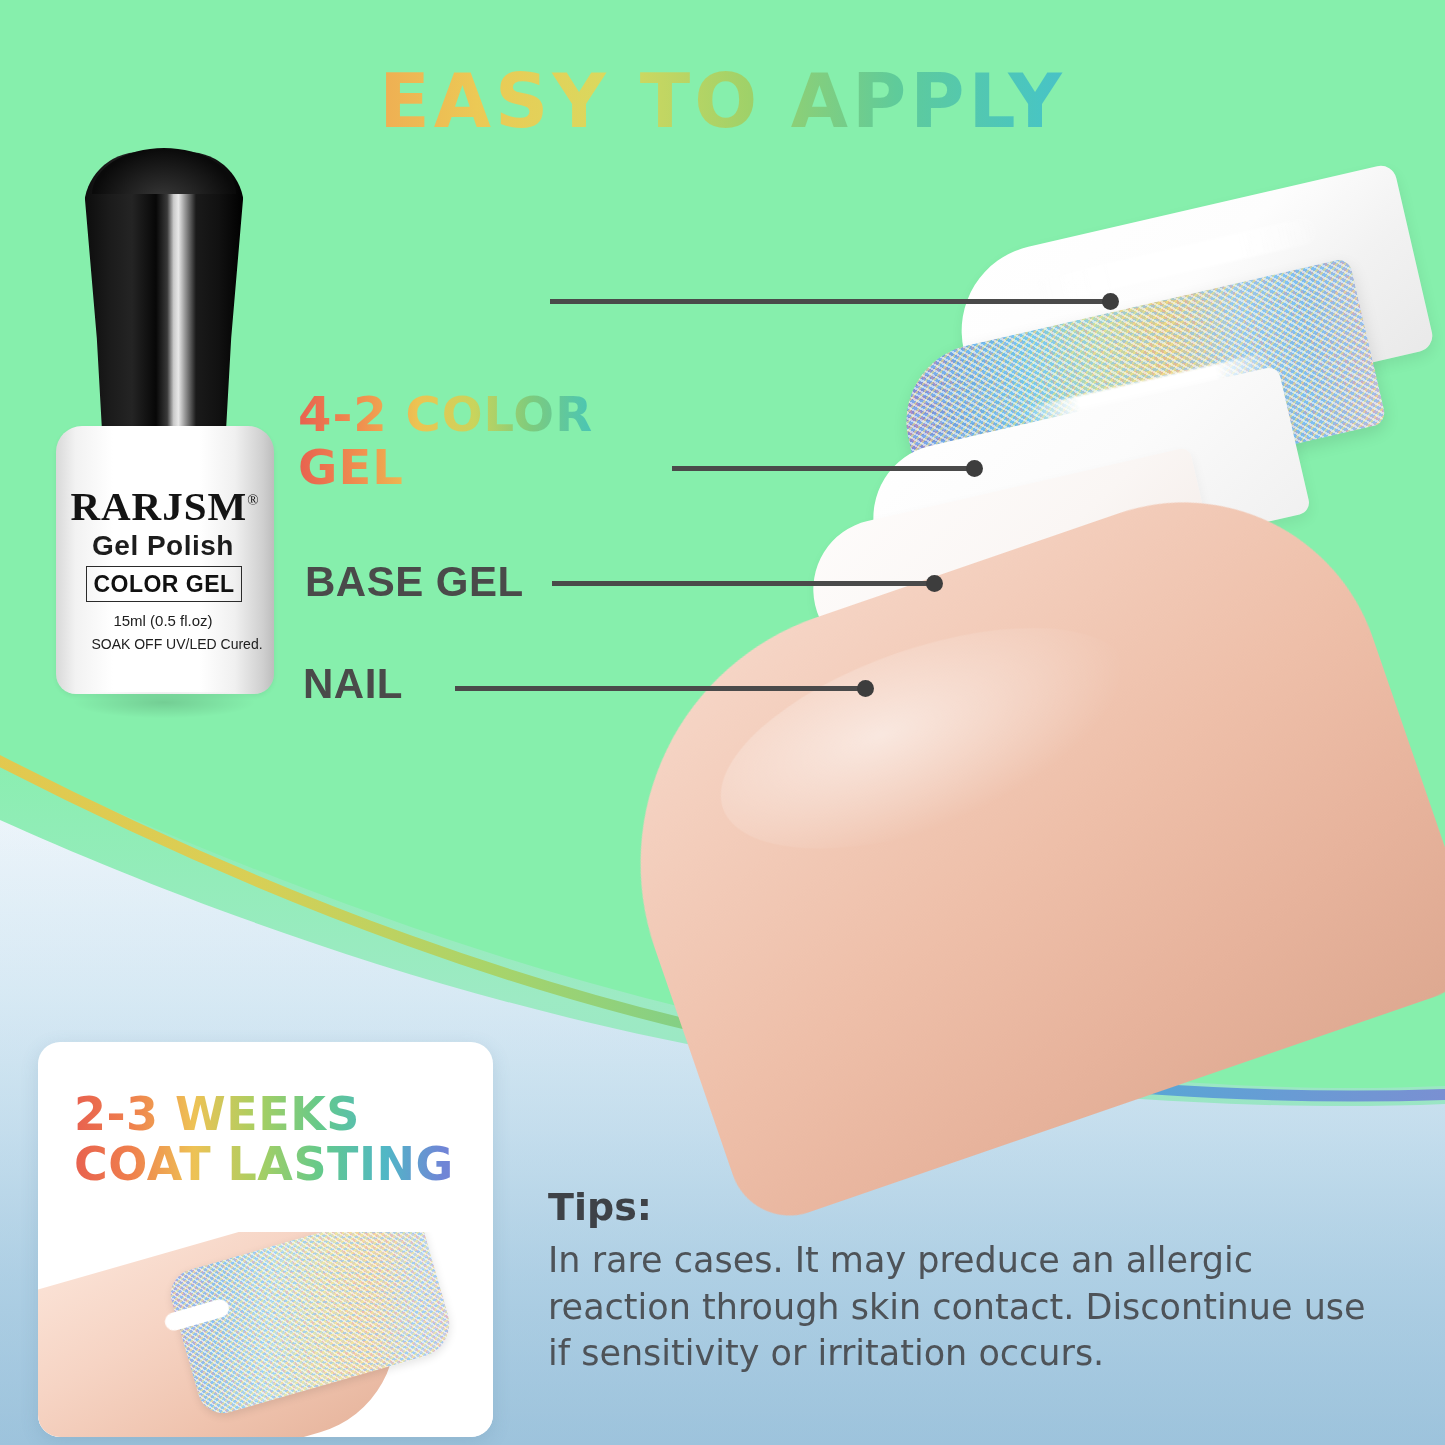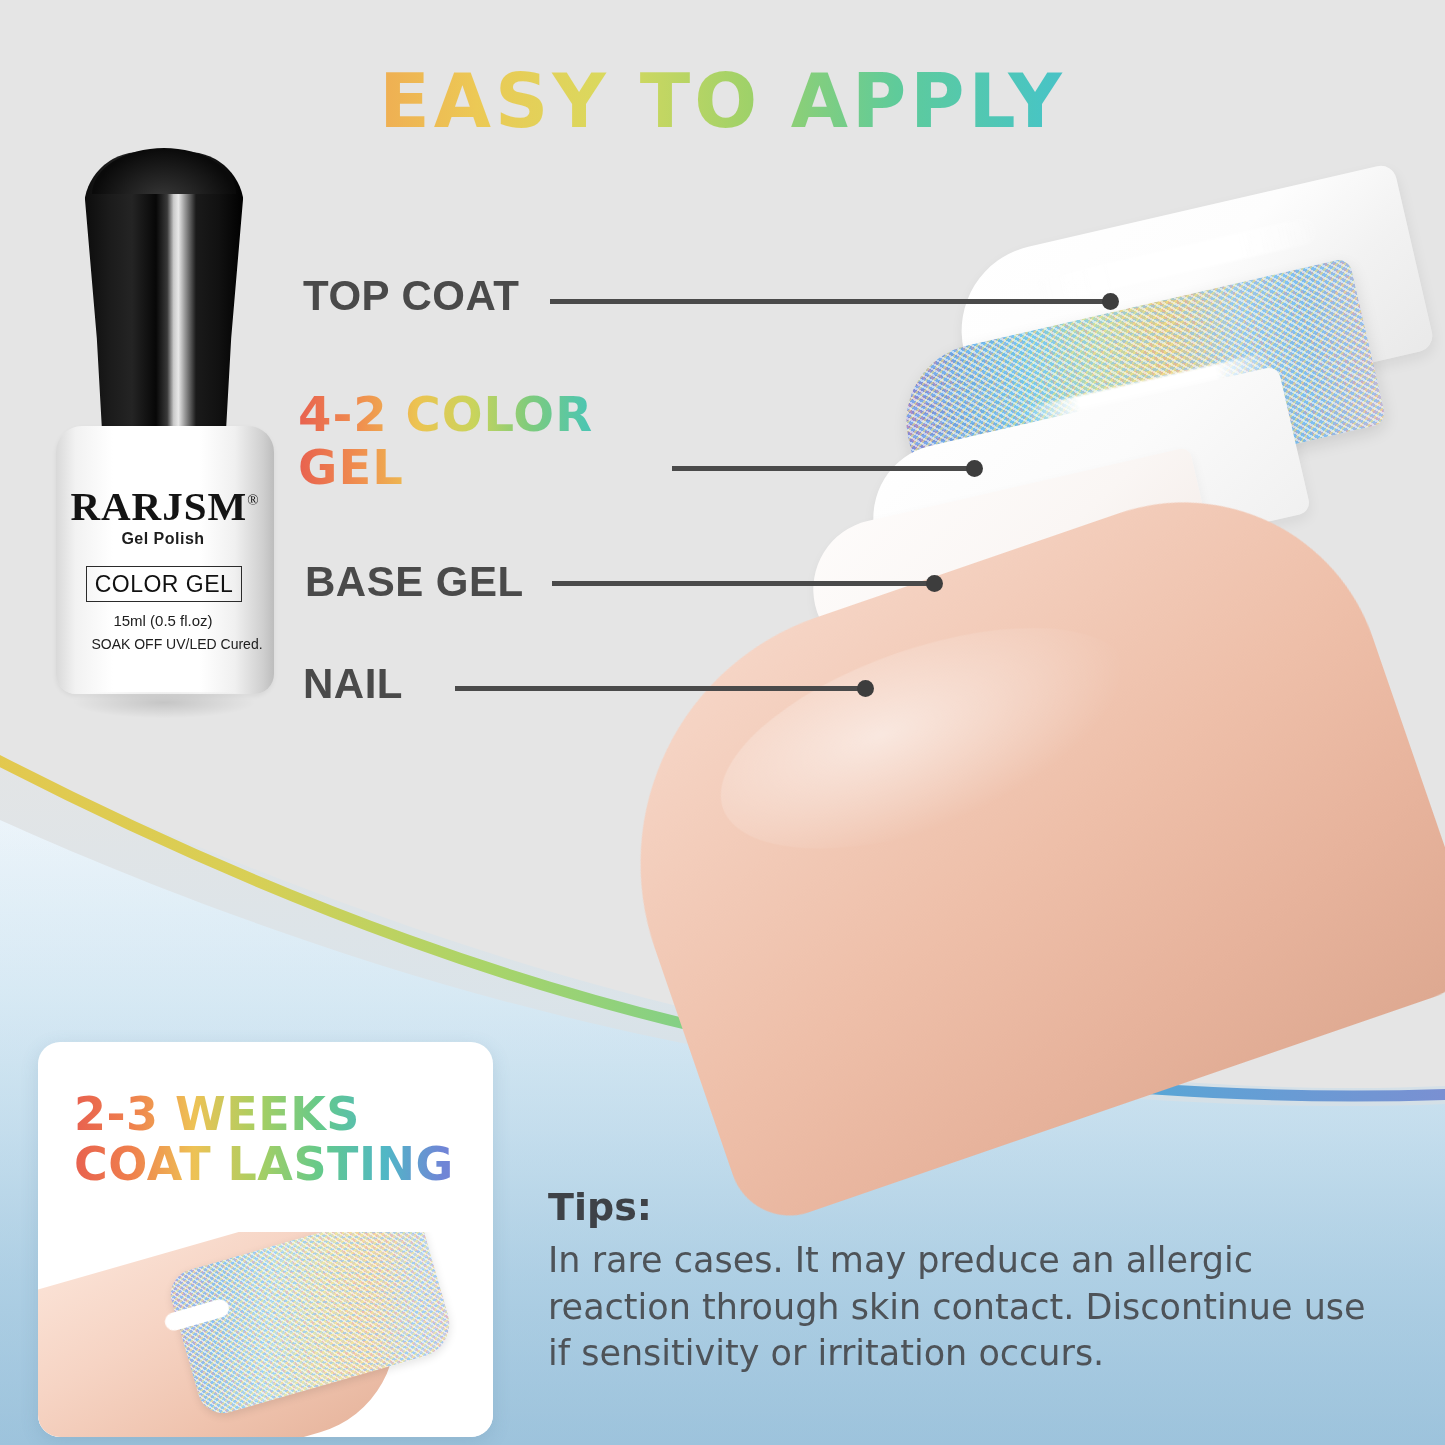--- a/index.html
+++ b/index.html
@@ -5,21 +5,21 @@
   * { margin:0; padding:0; box-sizing:border-box; }
   html,body { width:1445px; height:1445px; }
   body {
     font-family:"Liberation Sans", sans-serif;
     background:#ffffff;
     position:relative;
     overflow:hidden;
   }
 
   
-  #stage { position:absolute; inset:0; width:1445px; height:1445px; background:#e5e5e5; }
+  #stage { position:absolute; inset:0; width:1445px; height:1445px; background:#86efac; }
 
   
   .blue-field {
     position:absolute; left:0; top:700px; width:1445px; height:745px;
     background:linear-gradient(to bottom,#fdfeff 0%,#f3f8fc 14%,#e2eff7 36%,#cde3f0 58%,#b2d2e6 78%,#9dc3dc 100%);
     clip-path: path("M0,120 C200,210 520,330 860,372 C1120,404 1300,410 1445,404 L1445,745 L0,745 Z");
   }
   .blue-field-2 {
     position:absolute; left:0; top:700px; width:1445px; height:745px;
     background:linear-gradient(to bottom, rgba(221,236,246,.0) 0%, rgba(200,225,240,.35) 40%, rgba(157,195,220,.55) 100%);
@@ -63,27 +63,27 @@
     background:radial-gradient(ellipse at 50% 40%, rgba(0,0,0,.14) 0%, rgba(0,0,0,0) 72%);
   }
   .brand {
     position:absolute; left:0; top:302px; width:234px; text-align:center;
     font-family:"Liberation Serif", serif; font-weight:bold;
     font-size:41px; letter-spacing:1px; color:#141414;margin-top:28px;
   }
   .brand sup { font-size:15px; vertical-align:super; font-weight:normal; }
   .gelpolish {
     position:absolute; left:0; top:378px; width:230px; text-align:center;
-    font-size:16px; font-weight:bold; color:#1d1d1d; letter-spacing:.5px;
+    font-size:28px; font-weight:bold; color:#1d1d1d; letter-spacing:.5px;
   }
   .colorgel-box {
     position:absolute; left:38px; top:414px; width:156px; height:36px;
     border:1.6px solid #2b2b2b; display:flex; align-items:center; justify-content:center;
   }
-  .colorgel-box span { font-size:23px; font-weight:normal; color:#111; letter-spacing:.5px; }
+  .colorgel-box span { font-size:23px; font-weight:bold; color:#111; letter-spacing:.5px; }
   .vol {
     position:absolute; left:0; top:460px; width:230px; text-align:center;
     font-size:15px; color:#202020;
   }
   .soak {
     position:absolute; left:14px; top:484px; width:230px; text-align:center;
     font-size:14px; color:#202020;
   }
 
   
@@ -281,21 +281,20 @@
     <div class="layer l-base">
       <div class="l-base-gloss"></div>
     </div>
     <div class="layer l-nail"></div>
   </div>
 
   <div class="finger">
     <div class="finger-hl"></div>
   </div>
 
-  <div class="lbl lbl-topcoat">TOP COAT</div>
   <div class="leader" style="left:550px; top:299px; width:560px;"></div>
   <div class="dot" style="left:1102px; top:293px;"></div>
 
   <div class="lbl-color">
     <span>4-2 COLOR</span><br>
     <span>GEL</span>
   </div>
   <div class="leader" style="left:672px; top:466px; width:300px;"></div>
   <div class="dot" style="left:966px; top:460px;"></div>
 

